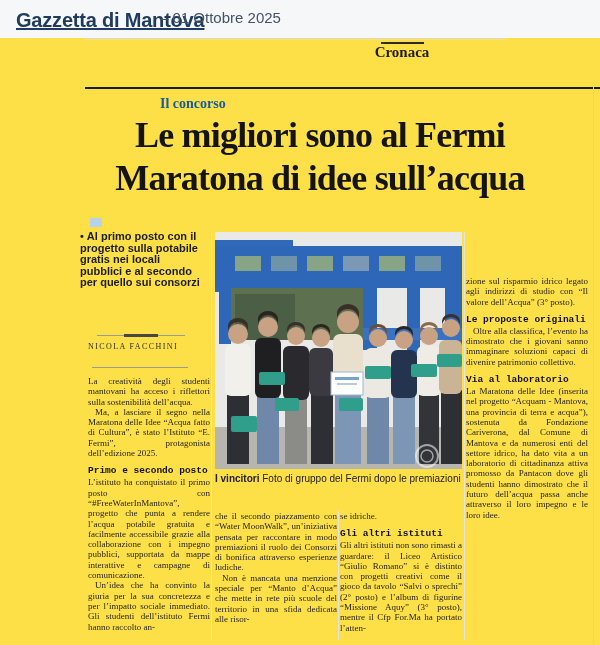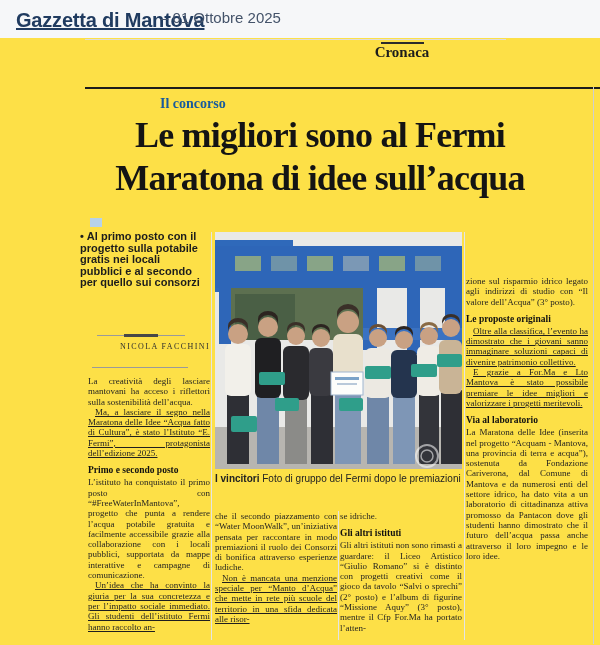--- a/index.html
+++ b/index.html
@@ -34,29 +34,29 @@
               font-family:"Liberation Serif", serif; font-weight:bold;
               font-size:36px; line-height:43px; color:#141414; letter-spacing:-0.8px; }
 
   .sf-marker { top:180px; left:90px; width:12px; height:9px; background:#b7d2ea; }
   .standfirst { top:193px; left:80px; width:120px; font-weight:bold;
                 font-size:11px; line-height:11.5px; color:#1c1c1c; }
   .standfirst .blt { margin-right:3px; }
 
   .by-rule1a { top:296px; left:124px; width:34px; height:3px; background:#474747; z-index:2; }
   .by-rule1b { top:297px; left:97px;  width:88px; height:1px; background:#9a9a9a; }
-  .byline    { top:304px; left:88px; width:122px; text-align:right;
+  .byline    { top:304px; left:88px; width:122px; text-align:left;
                font-family:"Liberation Serif", serif; font-size:8px;
                letter-spacing:1.4px; color:#2e2e2e; }
   .by-rule2  { top:329px; left:92px; width:96px; height:1px; background:#9a9a9a; }
 
   .body-col { font-family:"Liberation Serif", serif; font-size:9px;
               line-height:10.3px; color:#1f1f1f; text-align:justify; }
-  .body-col p.ind { text-indent:7px;text-decoration:underline; }
-  .body-col h4 { font-family:Liberation Serif, serif; font-size:9.5px;
+  .body-col p.ind { text-indent:7px; }
+  .body-col h4 { font-family:Liberation Mono, monospace; font-size:9.5px;
                  line-height:11px; color:#111; margin:7px 0 1px 0; }
   .col1 { top:338px; left:88px;  width:122px; }
   .col2 { top:473px; left:215px; width:122px; }
   .col3 { top:473px; left:340px; width:122px; }
   .col4 { top:194px; left:466px; width:122px;margin-top:44px; }
 
   .sep { width:1px; background:#e4e4e4; }
   .sep-a { top:194px; left:211px; height:408px; }
   .sep-b { top:473px; left:338px; height:129px; }
   .sep-c { top:194px; left:464px; height:408px; }
@@ -186,40 +186,39 @@
   <div class="abs caption">
     <b>I vincitori</b>
     <span>Foto di gruppo del Fermi dopo le premiazioni</span>
   </div>
 
   <div class="abs sep sep-a"></div>
   <div class="abs sep sep-b"></div>
   <div class="abs sep sep-c"></div>
 
   <div class="abs body-col col1">
-    <p>La creatività degli lasciare mantovani ha acceso i riflettori sulla sostenibilità dell’acqua.</p>
+    <p>La creatività degli studenti mantovani ha acceso i riflettori sulla sostenibilità dell’acqua.</p>
     <p class="ind">Ma, a lasciare il segno nella Maratona delle Idee “Acqua fatto di Cultura”, è stato l’Istituto “E. Fermi”, protagonista dell’edizione 2025.</p>
     <h4>Primo e secondo posto</h4>
-    <p>L’istituto ha conquistato il primo posto con “#FreeWaterInMantova”, progetto che punta a rendere l’acqua potabile gratuita e facilmente accessibile grazie alla collaborazione con i locali pubblici, supportata da mappe interattive e campagne di comunicazione.</p>
+    <p>L’istituto ha conquistato il primo posto con “#FreeWaterInMantova”, progetto che punta a rendere l’acqua potabile gratuita e facilmente accessibile grazie alla collaborazione con i impegno pubblici, supportata da mappe interattive e campagne di comunicazione.</p>
     <p class="ind">Un’idea che ha convinto la giuria per la sua concretezza e per l’impatto sociale immediato. Gli studenti dell’istituto Fermi hanno raccolto an-</p>
   </div>
 
   <div class="abs body-col col2">
     <p>che il secondo piazzamento con “Water MoonWalk”, un’iniziativa pensata per raccontare in modo premiazioni il ruolo dei Consorzi di bonifica attraverso esperienze ludiche.</p>
     <p class="ind">Non è mancata una menzione speciale per “Manto d’Acqua” che mette in rete più scuole del territorio in una sfida dedicata alle risor-</p>
   </div>
 
   <div class="abs body-col col3">
     <p>se idriche.</p>
     <h4>Gli altri istituti</h4>
     <p>Gli altri istituti non sono rimasti a guardare: il Liceo Artistico “Giulio Romano” si è distinto con progetti creativi come il gioco da tavolo “Salvi o sprechi” (2° posto) e l’album di figurine “Missione Aquy” (3° posto), mentre il Cfp For.Ma ha portato l’atten-</p>
   </div>
 
   <div class="abs body-col col4">
     <p>zione sul risparmio idrico legato agli indirizzi di studio con “Il valore dell’Acqua” (3° posto).</p>
     <h4>Le proposte originali</h4>
     <p class="ind">Oltre alla classifica, l’evento ha dimostrato che i giovani sanno immaginare soluzioni capaci di divenire patrimonio collettivo.</p>
-    <p class="ind">E grazie a For.Ma e Lto Mantova è stato possibile premiare le idee migliori e valorizzare i progetti meritevoli.</p>
     <h4>Via al laboratorio</h4>
     <p>La Maratona delle Idee (inserita nel progetto “Acquam - Mantova, una provincia di terra e acqua”), sostenuta da Fondazione Cariverona, dal Comune di Mantova e da numerosi enti del settore idrico, ha dato vita a un laboratorio di cittadinanza attiva promosso da Pantacon dove gli studenti hanno dimostrato che il futuro dell’acqua passa anche attraverso il loro impegno e le loro idee.</p>
   </div>
 
 </div>
 
 </body></html>

